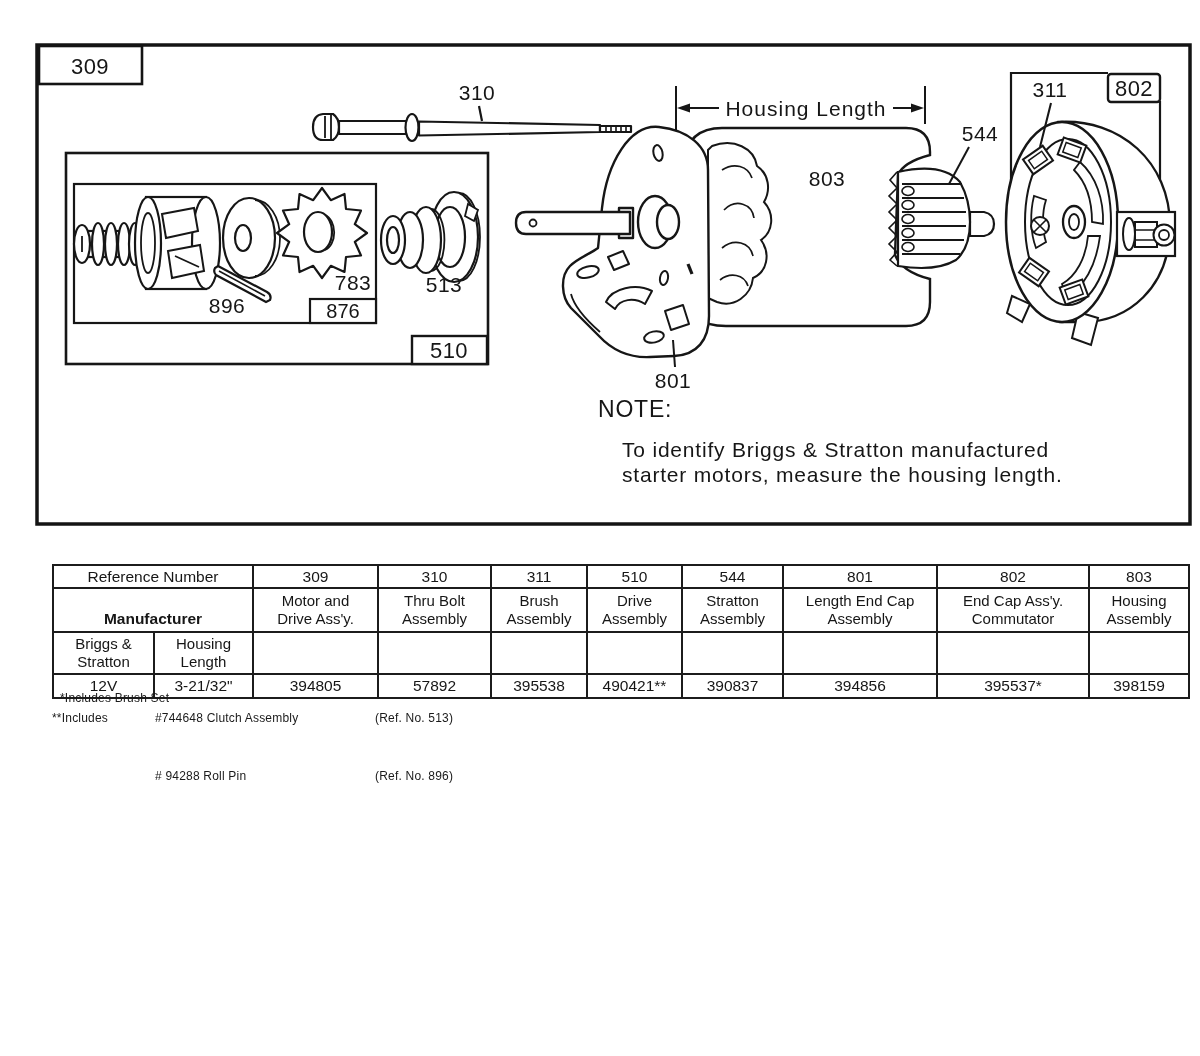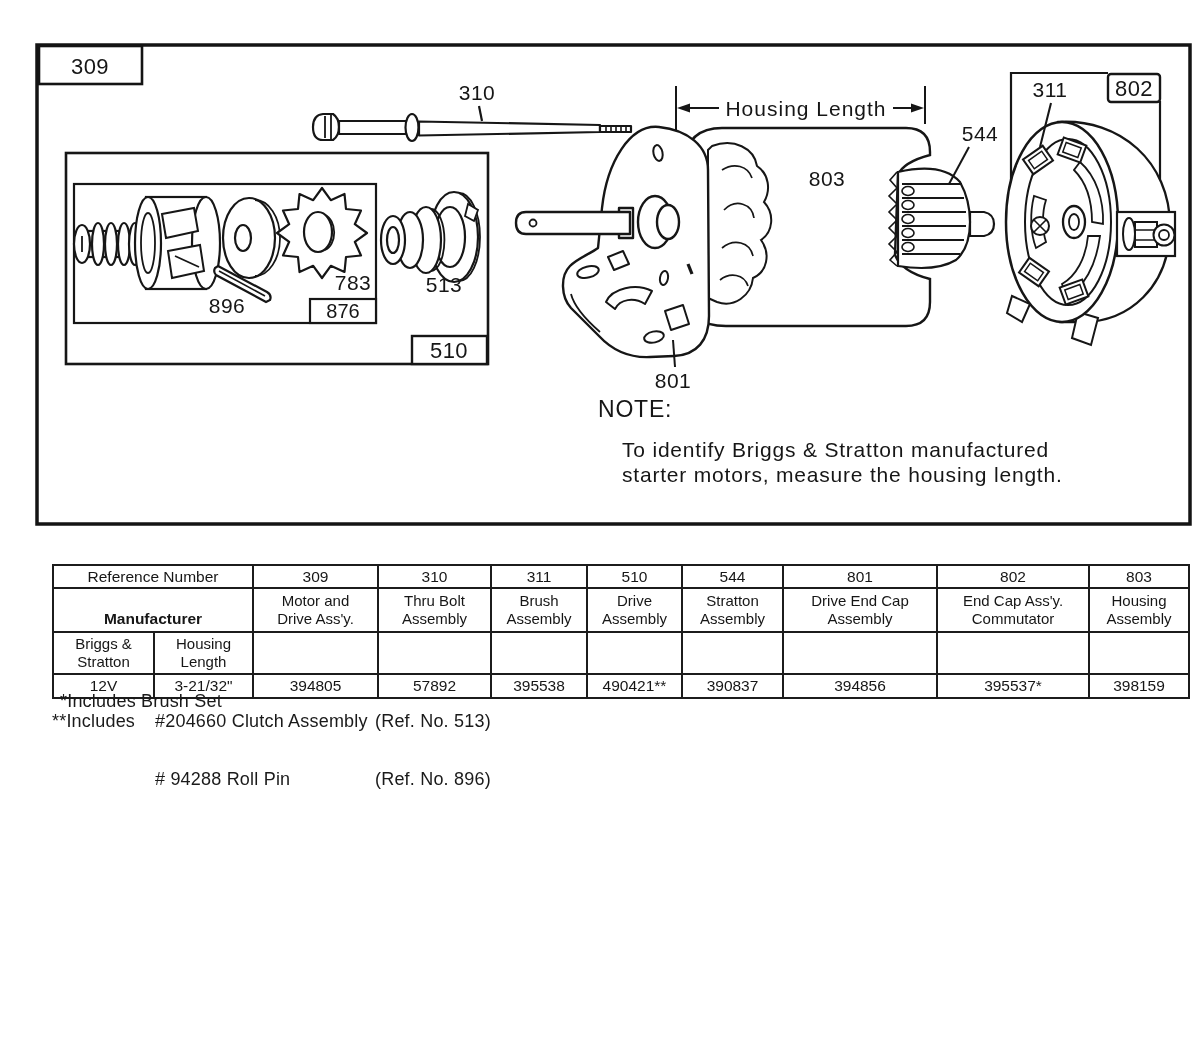--- a/index.html
+++ b/index.html
@@ -14,21 +14,21 @@
   .notel{font-size:21px;letter-spacing:.8px;}
 
   table.ref-table{position:absolute;left:30px;top:564px;width:1137px;border-collapse:collapse;table-layout:fixed;background:#fff;}
   .ref-table td{border:2px solid #1c1c1c;text-align:center;vertical-align:middle;padding:0 1px;font-size:15px;line-height:18px;color:#161616;overflow:hidden;}
   .ref-table tr.r1 td{height:21px;font-size:15.5px;}
   .ref-table tr.r2 td{height:39px;}
   .ref-table tr.r3 td{height:40px;}
   .ref-table tr.r4 td{height:22px;font-size:15.5px;border-radius:12px;}
   .ref-table td.mfr{vertical-align:bottom;padding-bottom:3px;font-size:15.5px;font-weight:bold;}
 
-  .fn{position:absolute;font-size:18px;color:#1a1a1a;white-space:nowrap;letter-spacing:.2px;}
+  .fn{position:absolute;font-size:12px;color:#1a1a1a;white-space:nowrap;letter-spacing:.2px;}
   .fn .part{display:inline-block;width:220px;}
 </style>
 </head>
 <body>
 
 <div class="stage">
 
 <svg width="1200" height="560" viewBox="0 0 1200 560">
 
   <g>
@@ -263,21 +263,21 @@
           </td>
     <td>
             <div>Drive</div>
             <div>Assembly</div>
           </td>
     <td>
             <div>Stratton</div>
             <div>Assembly</div>
           </td>
     <td>
-            <div>Drive End Cap</div>
+            <div>Length End Cap</div>
             <div>Assembly</div>
           </td>
     <td>
             <div>End Cap Ass'y.</div>
             <div>Commutator</div>
           </td>
     <td>
             <div>Housing</div>
             <div>Assembly</div>
           </td>
@@ -310,16 +310,16 @@
     <td>390837</td>
     <td>394856</td>
     <td>395537*</td>
     <td>398159</td>
   </tr>
 </tbody>
     </table>
 
 <div class="fn" style="left:38px;top:691px">*Includes Brush Set</div>
 <div class="fn" style="left:30px;top:711px">**Includes</div>
-<div class="fn" style="left:133px;top:711px"><span class="part">#204660 Clutch Assembly</span><span>(Ref. No. 513)</span></div>
+<div class="fn" style="left:133px;top:711px"><span class="part">#744648 Clutch Assembly</span><span>(Ref. No. 513)</span></div>
 <div class="fn" style="left:133px;top:769px"><span class="part"># 94288 Roll Pin</span><span>(Ref. No. 896)</span></div>
 
 </div>
 
 </body></html>

